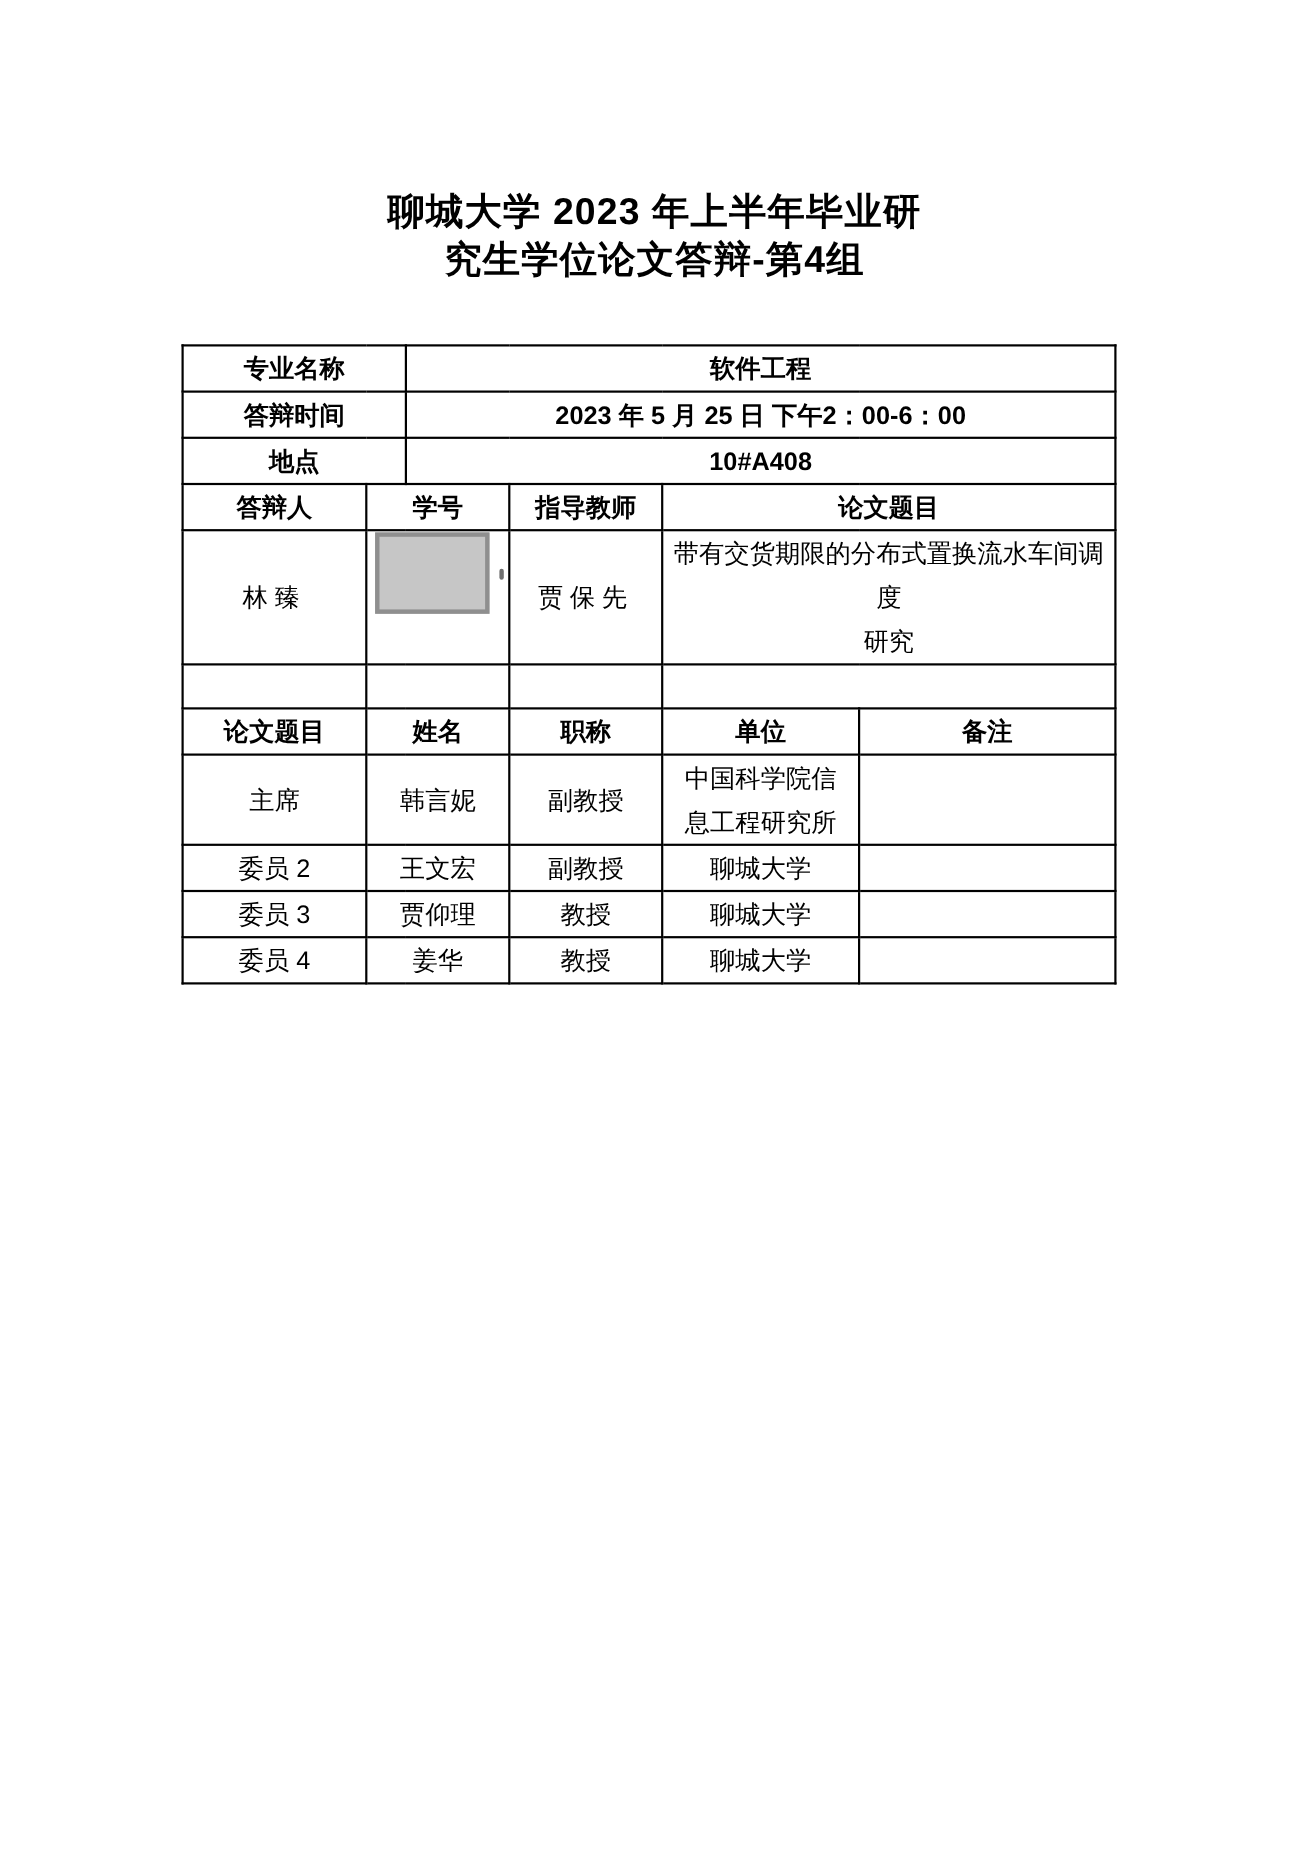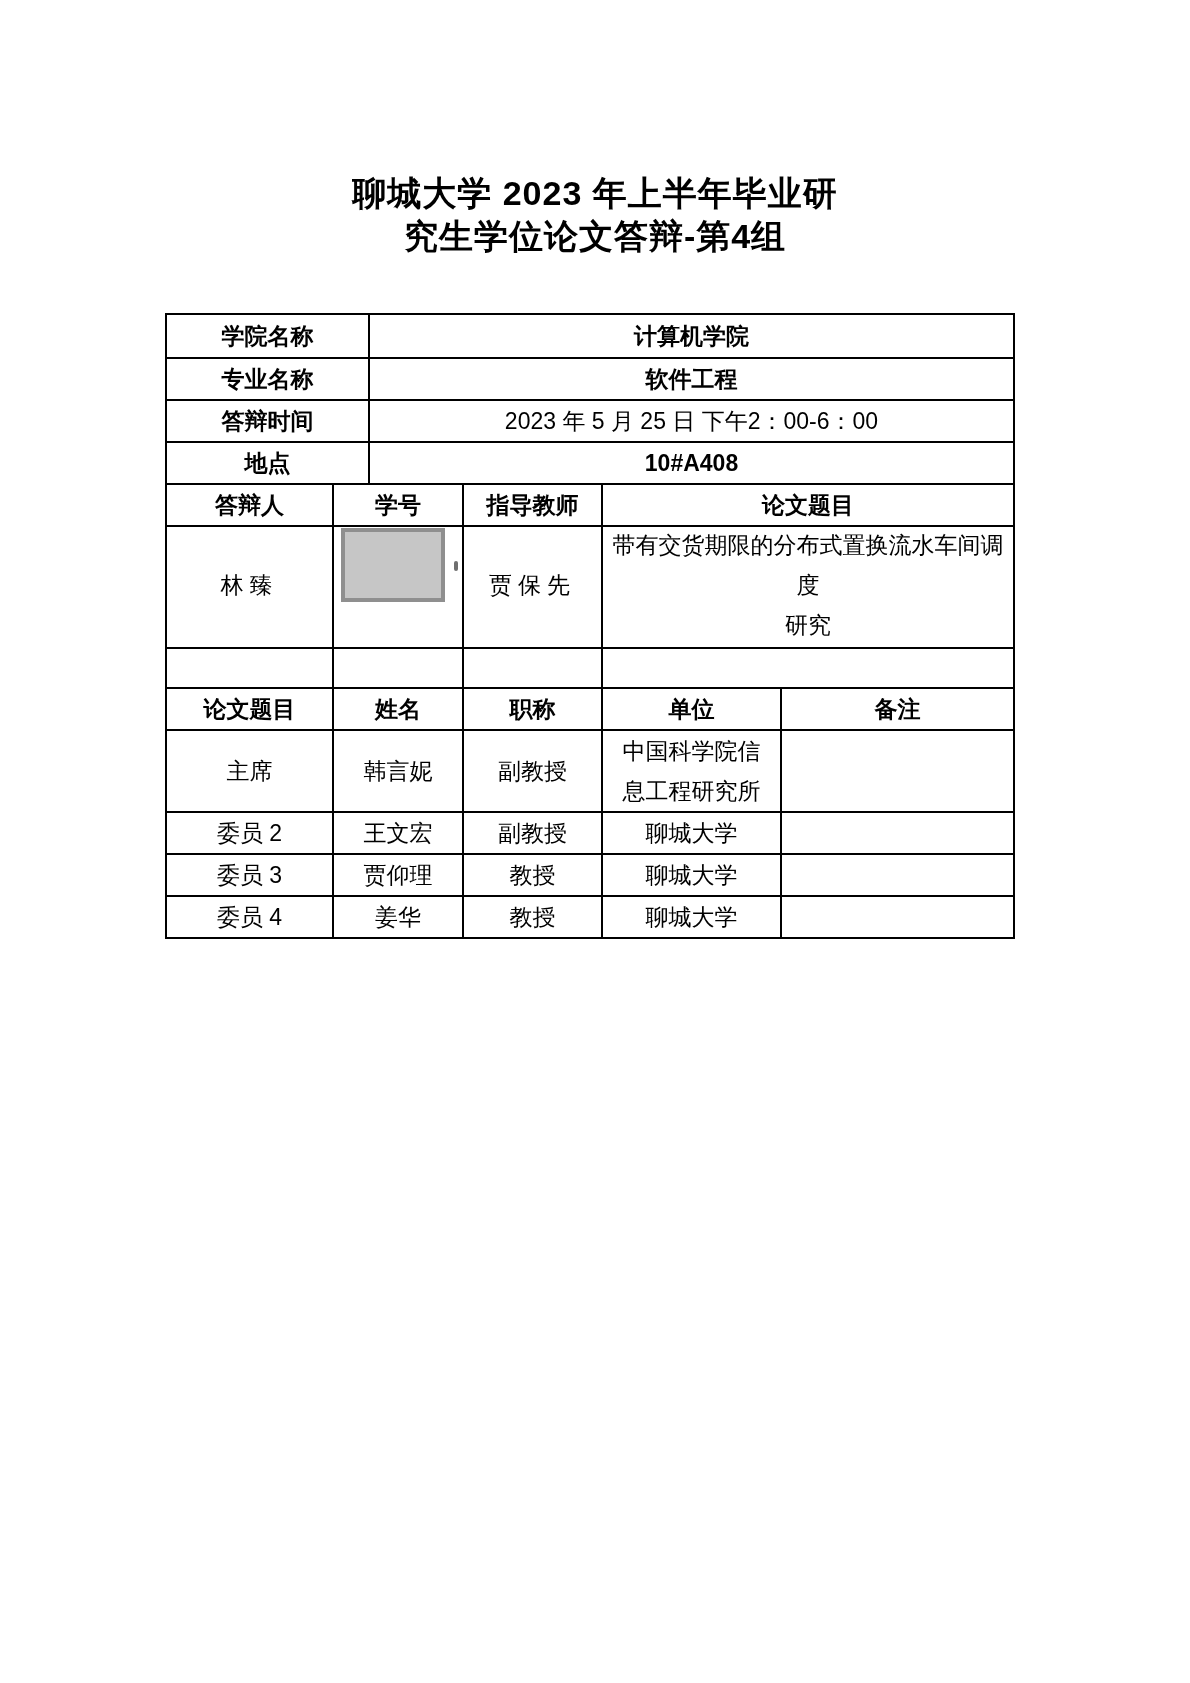--- a/index.html
+++ b/index.html
@@ -16,24 +16,24 @@
   table.main{
     position:absolute;left:165px;top:313px;width:848px;
     border-collapse:collapse;table-layout:fixed;
   }
   table.main td{
     border:2px solid #000;padding:0;font-size:23px;line-height:40px;
     text-align:center;vertical-align:middle;overflow:hidden;
   }
   td.lbl{font-weight:700;}
   td.val{text-align:left;padding-left:14px;font-weight:700;}
-  td.val.regular{font-weight:400;}
+  td.val.regular{font-weight:700;}
   td.hdr{font-weight:700;border-radius:12px;}
   td.topv{vertical-align:top;}
-  td.serif{font-family:Liberation Mono, monospace;font-size:21px;}
+  td.serif{font-family:Liberation Sans, sans-serif;font-size:21px;}
   td.spaced{letter-spacing:6px;}
   td.thesis{white-space:pre-line;line-height:40px;font-size:21px;}
   td.preline{white-space:pre-line;}
   td.idcell{position:relative;}
   .redaction{
     position:absolute;left:7px;top:1px;width:104px;height:74px;
     background:#c6c6c6;border:4px solid #8f8f8f;box-sizing:border-box;
   }
   .redact-artifact{
     position:absolute;right:4px;top:34px;width:4px;height:10px;
@@ -53,24 +53,20 @@
   <colgroup>
     <col style="width:167px">
       <col style="width:36px">
       <col style="width:94px">
     <col style="width:139px">
       <col style="width:179px">
       <col style="width:233px">
   </colgroup>
 
   <tbody>
-      <tr style="height:44px">
-    <td class="lbl" colspan="2">学院名称</td>
-    <td class="val" colspan="4">计算机学院</td>
-  </tr>
   <tr style="height:40px">
     <td class="lbl" colspan="2">专业名称</td>
     <td class="val" colspan="4">软件工程</td>
   </tr>
   <tr style="height:41px">
     <td class="lbl" colspan="2">答辩时间</td>
     <td class="val regular" colspan="4">2023 年 5 月 25 日 下午2：00-6：00</td>
   </tr>
   <tr style="height:42px">
     <td class="lbl" colspan="2">地点</td>

